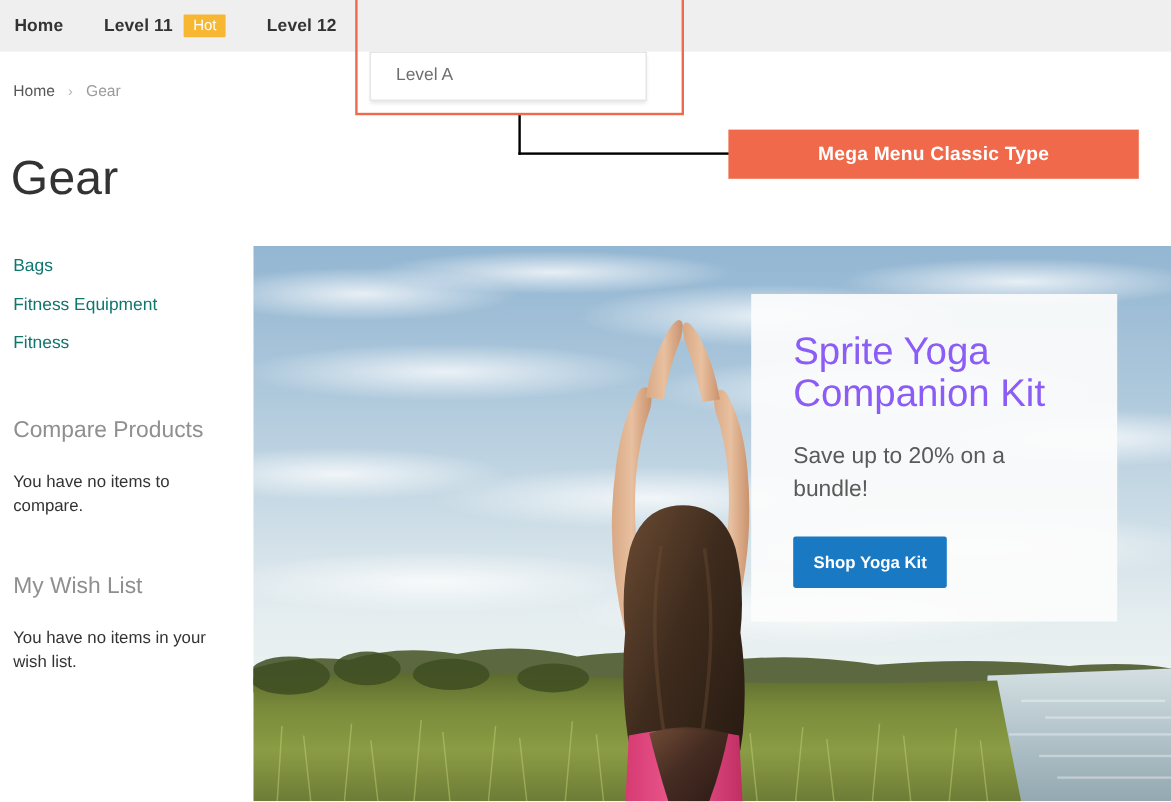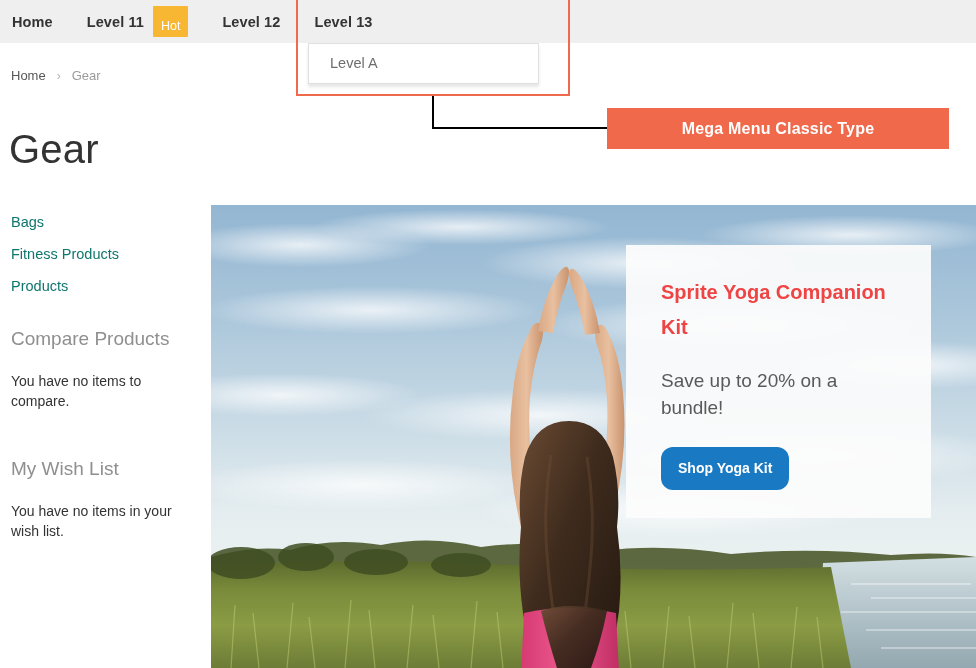--- a/index.html
+++ b/index.html
@@ -37,21 +37,21 @@
     font-weight: bold;
     color: #333333;
     cursor: pointer;
     white-space: nowrap;
   }
   .nav-item:first-child { padding-left: 12px; }
   .nav-label { letter-spacing: .1px; }
   .badge {
     display: inline-block;
     margin-left: 9px;
-    padding: 14px 8px 4px 8px;
+    padding: 3px 8px 4px 8px;
     font-size: 12.5px;
     font-weight: normal;
     color: #ffffff;
     line-height: 1;
     border-radius: 1px;
   }
   .badge-hot { background: #f7b733; }
   .badge-new { background: #d9534f; }
 
   
@@ -143,21 +143,21 @@
   }
   .cat-list { padding: 9px 0 0 11px; }
   .cat-item {
     font-size: 14.5px;
     color: #0f766e;
     margin-bottom: 16px;
     cursor: pointer;
   }
   .block {
     padding-left: 11px;
-    margin-top: 34px;
+    margin-top: 54px;
   }
   .block-title {
     font-size: 19px;
     font-weight: 300;
     color: #8f8f8f;
     margin-bottom: 21px;
   }
   .block-empty {
     font-size: 14px;
     color: #333333;
@@ -178,42 +178,42 @@
   
   .promo {
     position: absolute;
     left: 626px; top: 245px;
     width: 305px; height: 273px;
     background: rgba(252,252,252,0.93);
     z-index: 20;
     padding: 30px 34px 0 35px;
   }
   .promo-title {
-    font-size: 20px;
-    font-weight: 700;
-    color: #ef4444;
+    font-size: 32px;
+    font-weight: 400;
+    color: #8b5cf6;
     line-height: 35px;
     margin: 0 0 22px 0;
   }
   .promo-sub {
     font-size: 19px;
     font-weight: 300;
     color: #5a5a5a;
     line-height: 27px;
     margin: 0 0 26px 0;
   }
   .promo-btn {
     display: inline-block;
     background: #1979c3;
     color: #ffffff;
     font-size: 14px;
     font-weight: bold;
     padding: 13px 17px 14px 17px;
     border: none;
-    border-radius: 12px;
+    border-radius: 2px;
     cursor: pointer;
     font-family: "Liberation Sans", sans-serif;
   }
 </style>
 </head>
 <body>
 
 <div id="page">
 
   <div class="hero">
@@ -360,22 +360,22 @@
     <span class="crumb-link">Home</span>
     <span class="crumb-sep">›</span>
     <span class="crumb-current">Gear</span>
   </div>
 
   <h1 class="page-title">Gear</h1>
 
   <div class="sidebar">
     <div class="cat-list">
       <div class="cat-item">Bags</div>
-      <div class="cat-item">Fitness Products</div>
-      <div class="cat-item">Products</div>
+      <div class="cat-item">Fitness Equipment</div>
+      <div class="cat-item">Fitness</div>
     </div>
 
     <div class="block">
       <div class="block-title">Compare Products</div>
       <div class="block-empty">You have no items to compare.</div>
     </div>
 
     <div class="block block-wish">
       <div class="block-title">My Wish List</div>
       <div class="block-empty">You have no items in your wish list.</div>
@@ -385,23 +385,20 @@
   <div class="topnav">
     <div class="nav-item">
       <span class="nav-label">Home</span>
     </div>
     <div class="nav-item">
       <span class="nav-label">Level 11</span>
       <span class="badge badge-hot">Hot</span>
     </div>
     <div class="nav-item">
       <span class="nav-label">Level 12</span>
-    </div>
-    <div class="nav-item">
-      <span class="nav-label">Level 13</span>
     </div>
   </div>
 
   <div class="dropdown">
     <div class="dropdown-item">Level A</div>
   </div>
 
   <div class="annot-box"></div>
   <div class="annot-line-v"></div>
   <div class="annot-line-h"></div>

